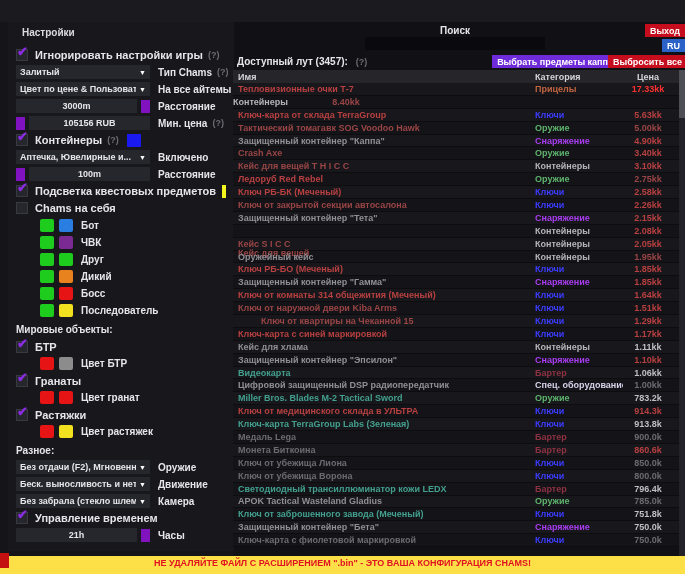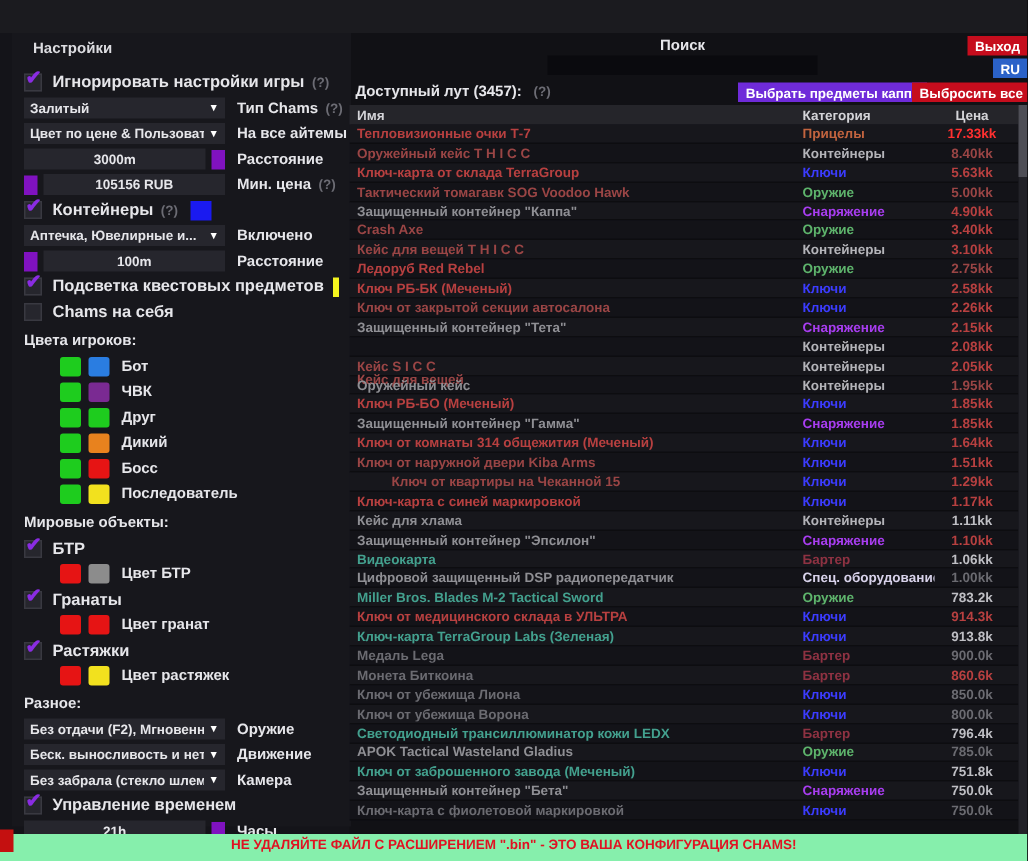--- a/index.html
+++ b/index.html
@@ -49,21 +49,21 @@
   .lt-row{display:flex;height:12.9px;align-items:center;font-size:9px;border-bottom:1px solid #0d0d10;box-sizing:border-box;cursor:pointer;}
   .lt-row:nth-child(odd){background:#17171c;}
   .lt-row:nth-child(even){background:#131318;}
   .c-name{flex:1;padding-left:5px;overflow:hidden;white-space:nowrap;}
   .c-cat{width:88px;flex:none;overflow:hidden;white-space:nowrap;}
   .c-price{width:50px;flex:none;text-align:center;padding-right:6px;white-space:nowrap;}
   .scrollbar{position:absolute;right:0;top:70px;width:6px;bottom:18px;background:#222228;}
   .sb-thumb{width:6px;height:48px;background:#4e4e56;}
 
   
-  .footer{position:absolute;left:0;right:0;bottom:0;height:18px;background:#86efac;display:flex;justify-content:center;margin-top:29px;}
+  .footer{position:absolute;left:0;right:0;bottom:0;height:18px;background:#fde047;display:flex;justify-content:center;margin-top:29px;}
   .warning{color:#e01222;font-size:9px;margin-top:2px;white-space:nowrap;}
   .red-fragment{position:absolute;left:0;bottom:6px;width:9px;height:15px;background:#c41010;}
 </style>
 </head>
 <body>
 
 <div class="window">
   <div class="titlebar"></div>
   <div class="right-bg"></div>
 
@@ -137,21 +137,20 @@
         </div>
       <span class="cb-label">Подсветка квестовых предметов</span>
       <div style="width: 14px; height: 13px; margin-left: 6px; background: rgb(244, 244, 30);"></div>
     </div>
 
     <div class="s-row">
       <div class="checkbox"></div>
       <span class="cb-label">Chams на себя</span>
     </div>
 
-    <div class="section-title">Цвета игроков:</div>
     <div id="player-colors">
         <div class="color-row">
           <div class="sw" style="background: rgb(30, 204, 30);"></div>
           <div class="sw" style="background: rgb(42, 125, 225);"></div>
           <span class="cl">Бот</span>
         </div>
         <div class="color-row">
           <div class="sw" style="background: rgb(30, 204, 30);"></div>
           <div class="sw" style="background: rgb(122, 42, 146);"></div>
           <span class="cl">ЧВК</span>
@@ -272,21 +271,20 @@
       <div class="c-cat">Категория</div>
       <div class="c-price">Цена</div>
     </div>
     <div class="lt-rows" id="loot-rows">
         <div class="lt-row">
           <div class="c-name" style="color: rgb(184, 64, 64);">Тепловизионные очки Т-7</div>
           <div class="c-cat" style="color: rgb(194, 100, 63);">Прицелы</div>
           <div class="c-price" style="color: rgb(255, 48, 48);">17.33kk</div>
         </div>
         <div class="lt-row">
-          <div class="c-name" style="color: rgb(154, 69, 69);">Оружейный кейс T H I C C</div>
           <div class="c-cat" style="color: rgb(180, 180, 185);">Контейнеры</div>
           <div class="c-price" style="color: rgb(154, 69, 69);">8.40kk</div>
         </div>
         <div class="lt-row">
           <div class="c-name" style="color: rgb(184, 64, 64);">Ключ-карта от склада TerraGroup</div>
           <div class="c-cat" style="color: rgb(60, 60, 255);">Ключи</div>
           <div class="c-price" style="color: rgb(184, 64, 64);">5.63kk</div>
         </div>
         <div class="lt-row">
           <div class="c-name" style="color: rgb(154, 69, 69);">Тактический томагавк SOG Voodoo Hawk</div>

